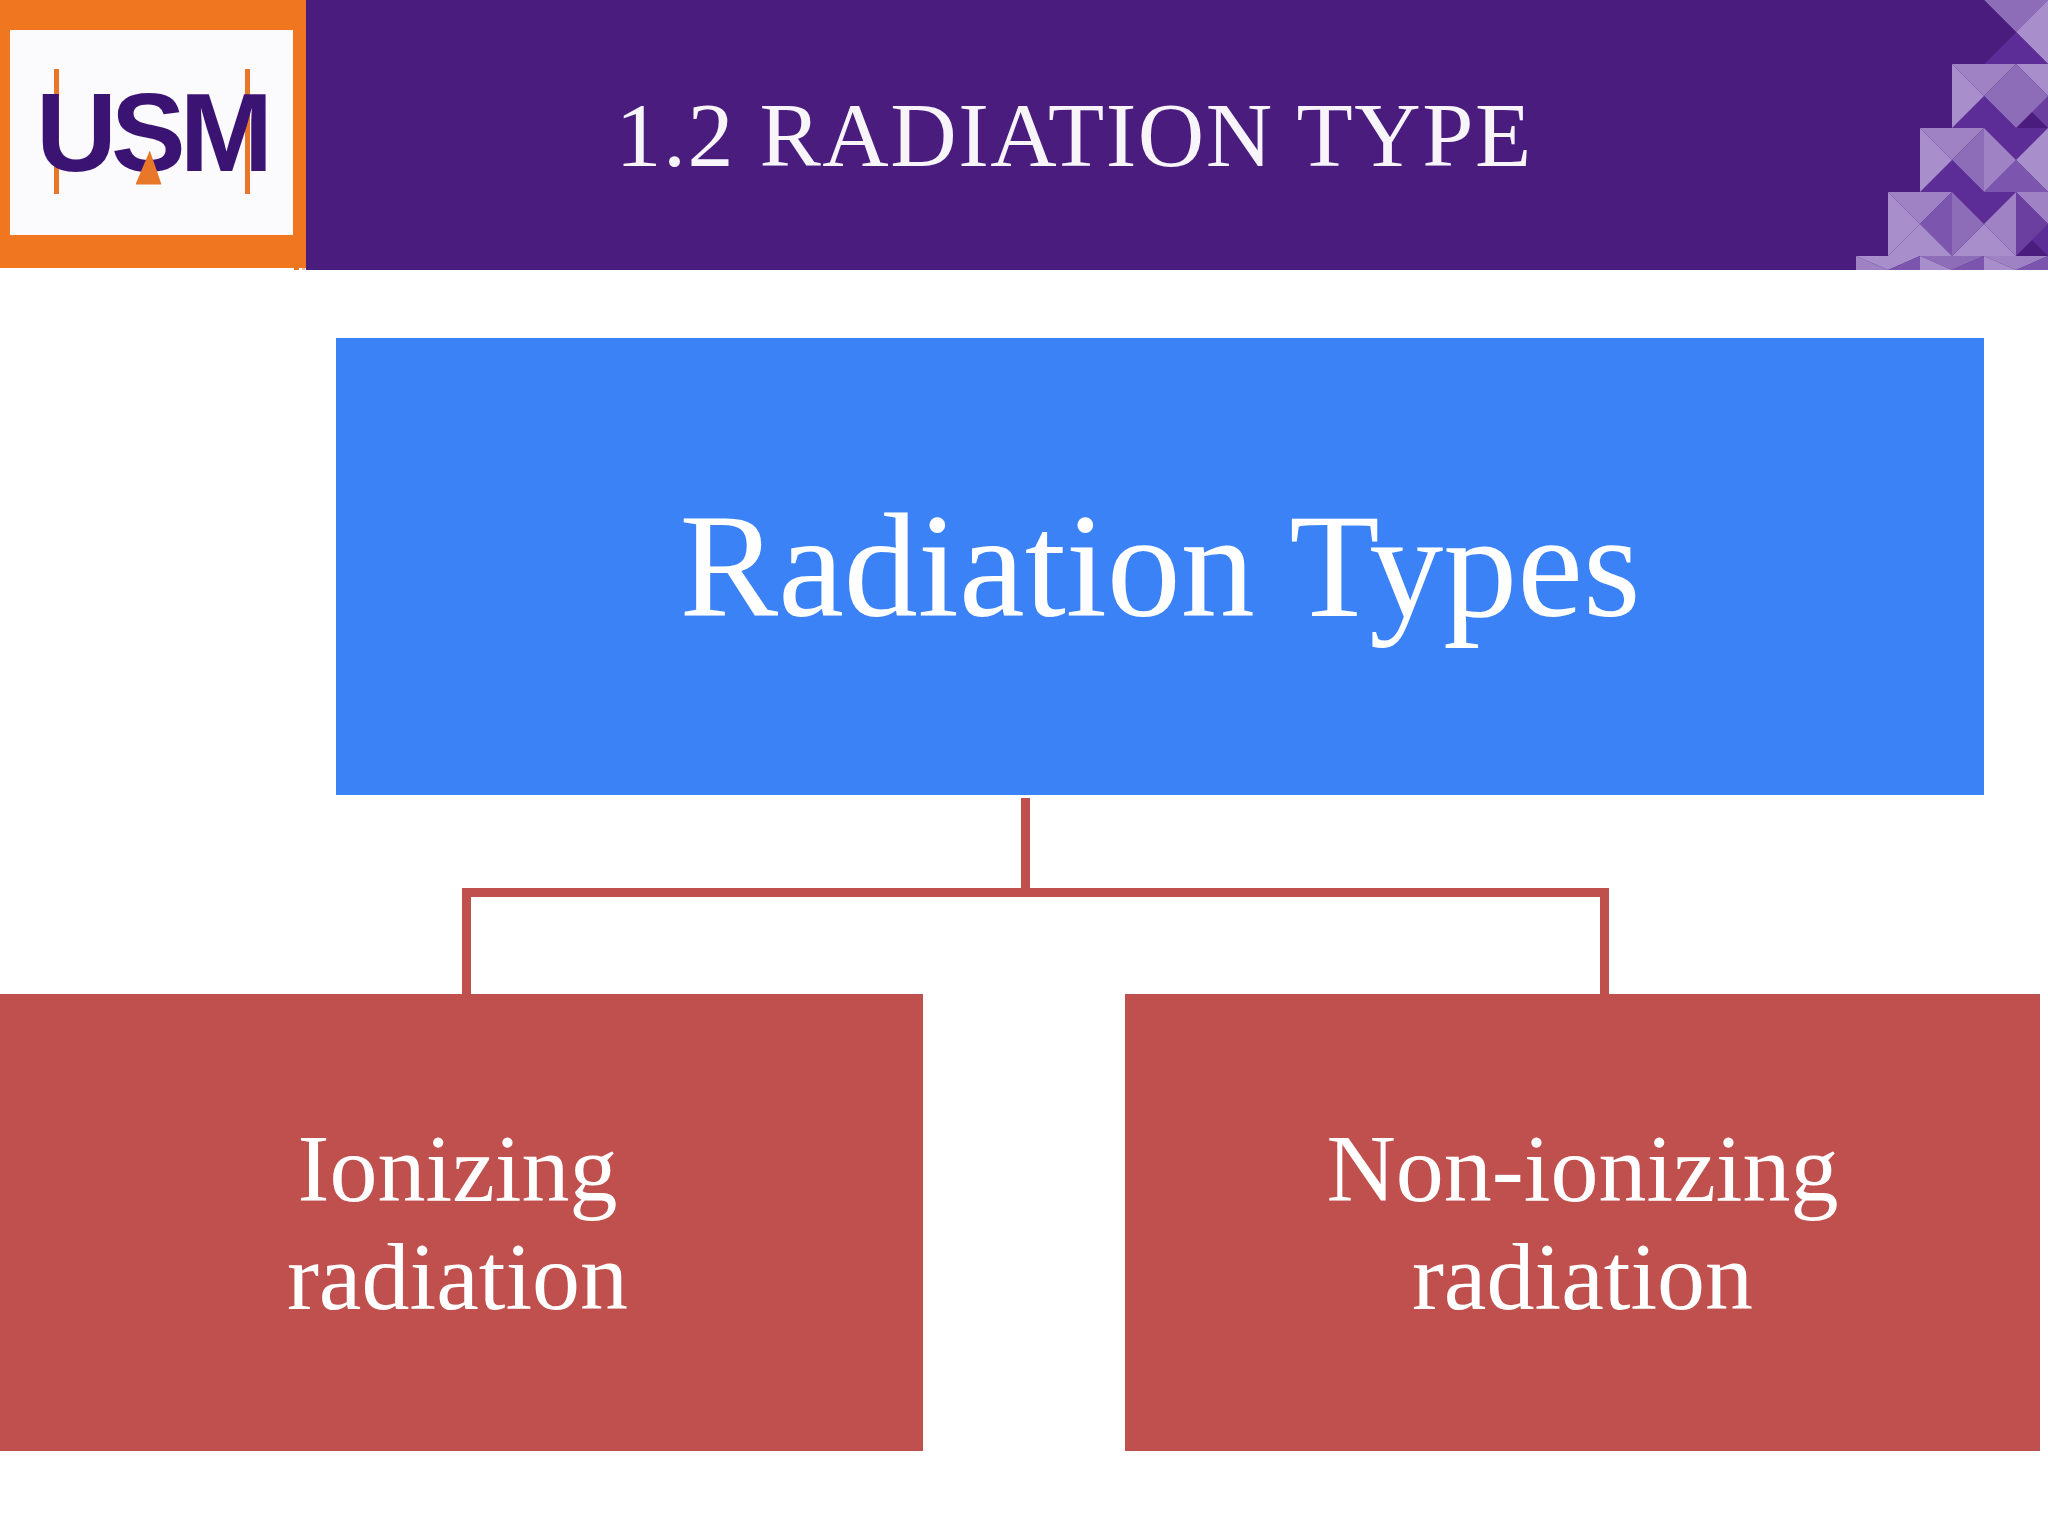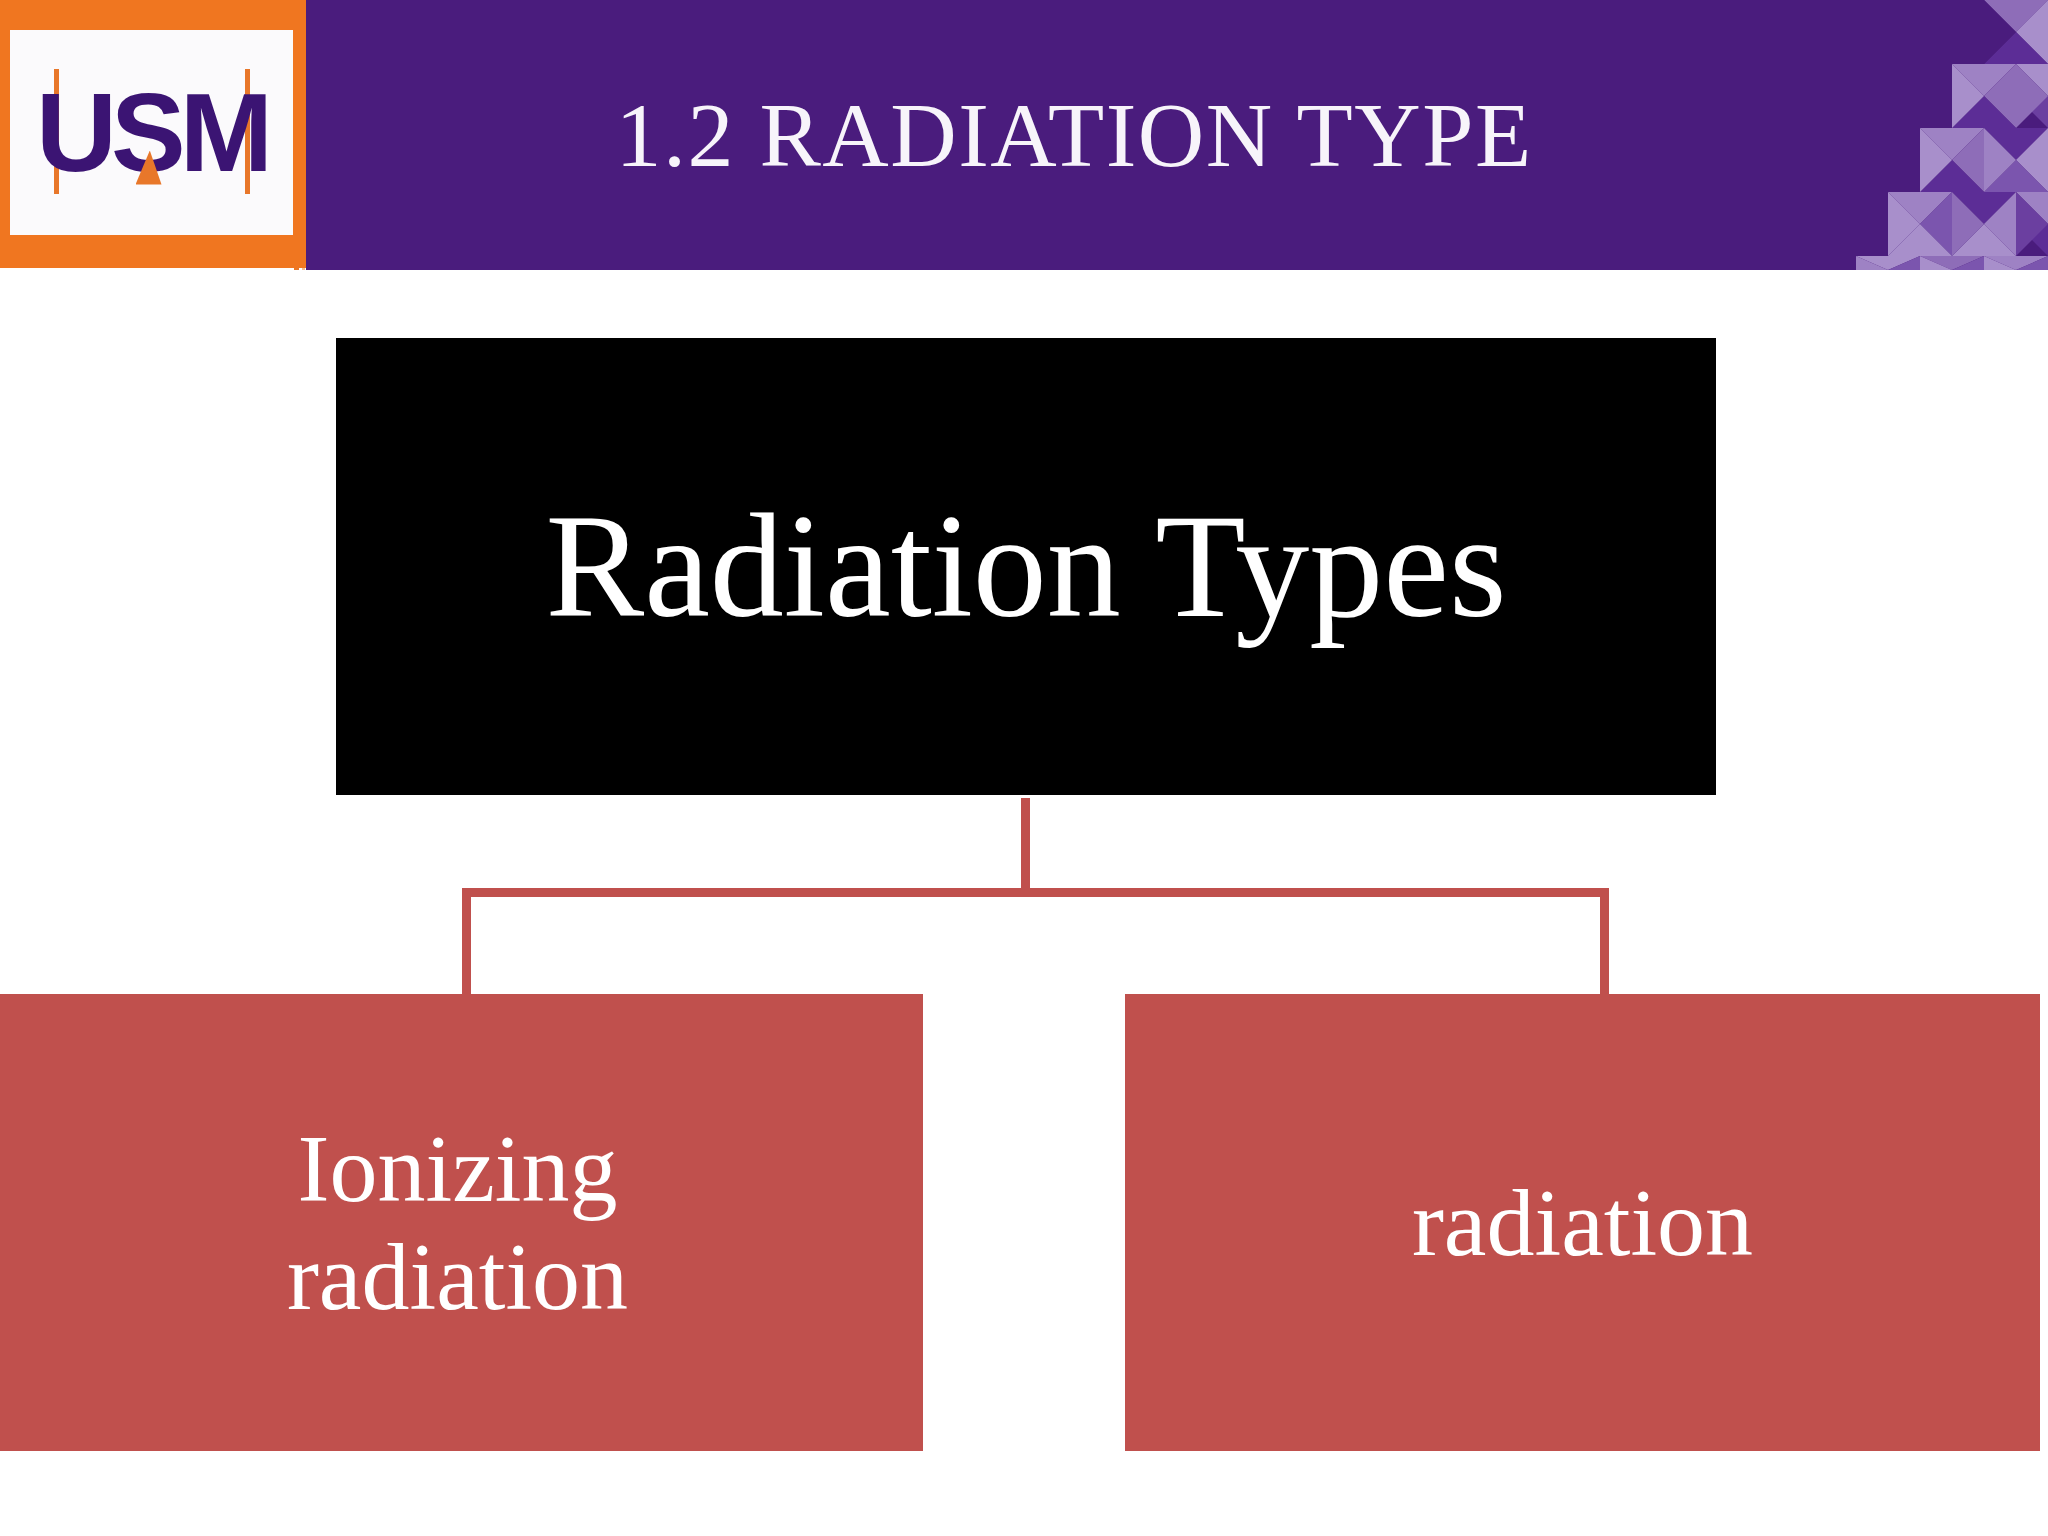--- a/index.html
+++ b/index.html
@@ -134,23 +134,23 @@
     height: 34px;
     background: #E8772A;
     clip-path: polygon(0% 100%, 55% 0%, 100% 100%);
   }
 
   
   #box-root {
     position: absolute;
     left: 336px;
     top: 338px;
-    width: 1380px;
+    width: 1648px;
     height: 457px;
-    background: #000000;
+    background: #3b82f6;
     display: flex;
     align-items: center;
     justify-content: center;
     color: #FFFFFF;
     font-size: 148px;
     line-height: 1.05;
     text-align: center;
   }
 
   .box-leaf {
@@ -292,14 +292,15 @@
 <div class="connector" id="conn-crossbar"></div>
 <div class="connector" id="conn-drop-left"></div>
 <div class="connector" id="conn-drop-right"></div>
 
 <div class="box-leaf" id="box-ionizing">
   <span class="leaf-line">Ionizing</span>
   <span class="leaf-line">radiation</span>
 </div>
 
 <div class="box-leaf" id="box-nonionizing">
+  <span class="leaf-line">Non-ionizing</span>
   <span class="leaf-line">radiation</span>
 </div>
 
 </body></html>

